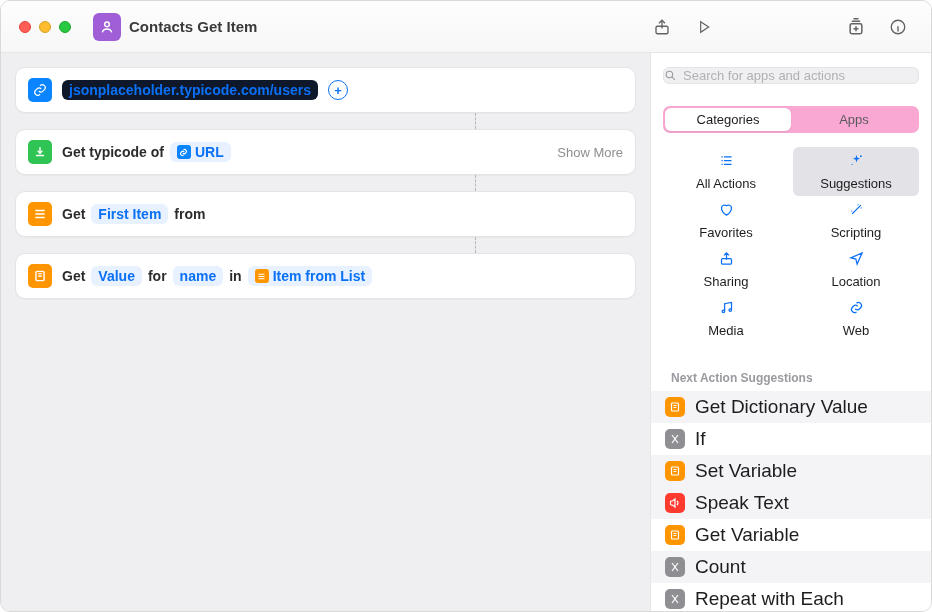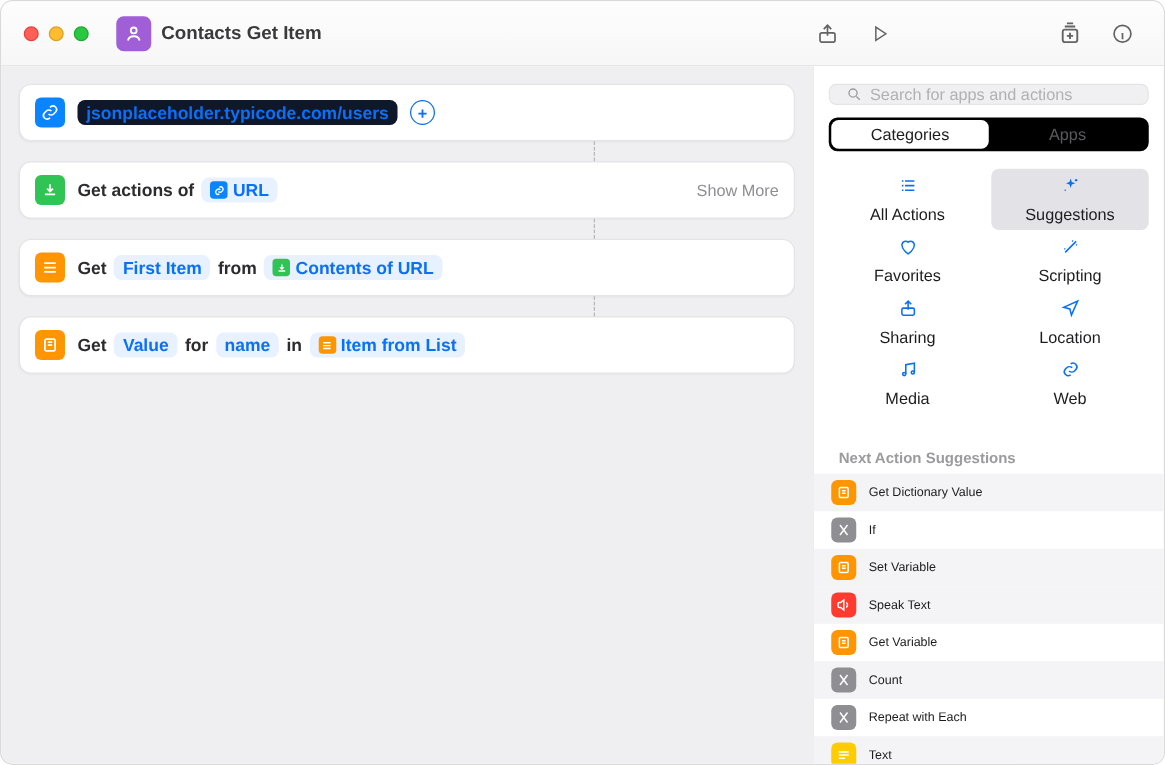--- a/index.html
+++ b/index.html
@@ -124,33 +124,33 @@
   }
 
   
   .search {
     margin: 14px 12px 10px;
     height: 24px;
     background: #f0f0f2;
     border: 1px solid #e4e4e6;
     border-radius: 6px;
     display:flex; align-items:center; gap:6px;
-    padding: 0 13px;
+    padding: 0 0;
     color:#9a9aa0;
   }
   .search input {
     border:none; outline:none; background:transparent;
     flex:1; font-size:13px; color:#3a3a3c;
   }
   .search input::placeholder{ color:#b0b0b5; }
 
   .seg {
-    margin: 0 12px 10px;
+    margin: 12px 12px 10px;
     display:flex;
-    background:#000000;
+    background:#f9a8d4;
     border-radius:7px;
     padding:2px;
   }
   .seg-item{
     flex:1; text-align:center;
     padding:4px 0;
     font-size:13px; font-weight:500;
     border-radius:6px;
     color:#5a5a5e;
   }
@@ -176,21 +176,21 @@
 
   .divider{ height:1px; background:#e6e6e6; margin:4px 0 8px; }
 
   .section-label{
     color:#9a9aa0; font-size:12px; font-weight:600;
     padding: 6px 20px 6px;
   }
   .sugg{
     display:flex; align-items:center; gap:10px;
     padding:5px 14px;
-    font-size:10px;
+    font-size:19px;
   }
   .sugg:nth-child(odd){ }
   .sugg.stripe{ background:#f4f4f6; }
   .sugg .sicon{
     width:20px; height:20px; border-radius:5px;
     display:flex; align-items:center; justify-content:center;
     color:#fff; flex-shrink:0;
   }
   .si-orange{ background:#ff9500; }
   .si-gray  { background:#8e8e93; }
@@ -268,21 +268,21 @@
 
       <div class="card">
         <div class="icon-box ib-green">
           <svg width="14" height="14" viewBox="0 0 24 24" fill="none" stroke="white" stroke-width="2.4">
             <path d="M12 4v10"></path>
               <path d="M8 10l4 4 4-4"></path>
               <path d="M5 18h14"></path>
           </svg>
         </div>
         <div class="card-content">
-          <span class="plain">Get actions of</span>
+          <span class="plain">Get typicode of</span>
           <span class="token url">
             <span class="token-icon ti-blue">
               <svg width="9" height="9" viewBox="0 0 24 24" fill="none" stroke="white" stroke-width="3">
                   <path d="M10 14a5 5 0 0 0 7 0l2-2a5 5 0 0 0-7-7"></path>
                   <path d="M14 10a5 5 0 0 0-7 0l-2 2a5 5 0 0 0 7 7"></path>
                 </svg>
             </span>
             <span>URL</span>
           </span>
         </div>
@@ -294,28 +294,20 @@
       <div class="card">
         <div class="icon-box ib-orange">
           <svg width="14" height="14" viewBox="0 0 24 24" fill="none" stroke="white" stroke-width="2.4">
             <path d="M4 6h16M4 12h16M4 18h16"></path>
           </svg>
         </div>
         <div class="card-content">
           <span class="plain">Get</span>
           <span class="token pill">First Item</span>
           <span class="plain">from</span>
-          <span class="token url">
-            <span class="token-icon ti-green">
-              <svg width="9" height="9" viewBox="0 0 24 24" fill="none" stroke="white" stroke-width="3">
-                  <path d="M12 4v10M8 10l4 4 4-4M5 18h14"></path>
-                </svg>
-            </span>
-            <span>Contents of URL</span>
-          </span>
         </div>
       </div>
 
       <div class="connector"></div>
 
       <div class="card">
         <div class="icon-box ib-orange2">
           <svg width="14" height="14" viewBox="0 0 24 24" fill="none" stroke="white" stroke-width="2.4">
             <rect x="5" y="4" width="14" height="16" rx="2"></rect>
               <path d="M9 8h6M9 12h6"></path>

